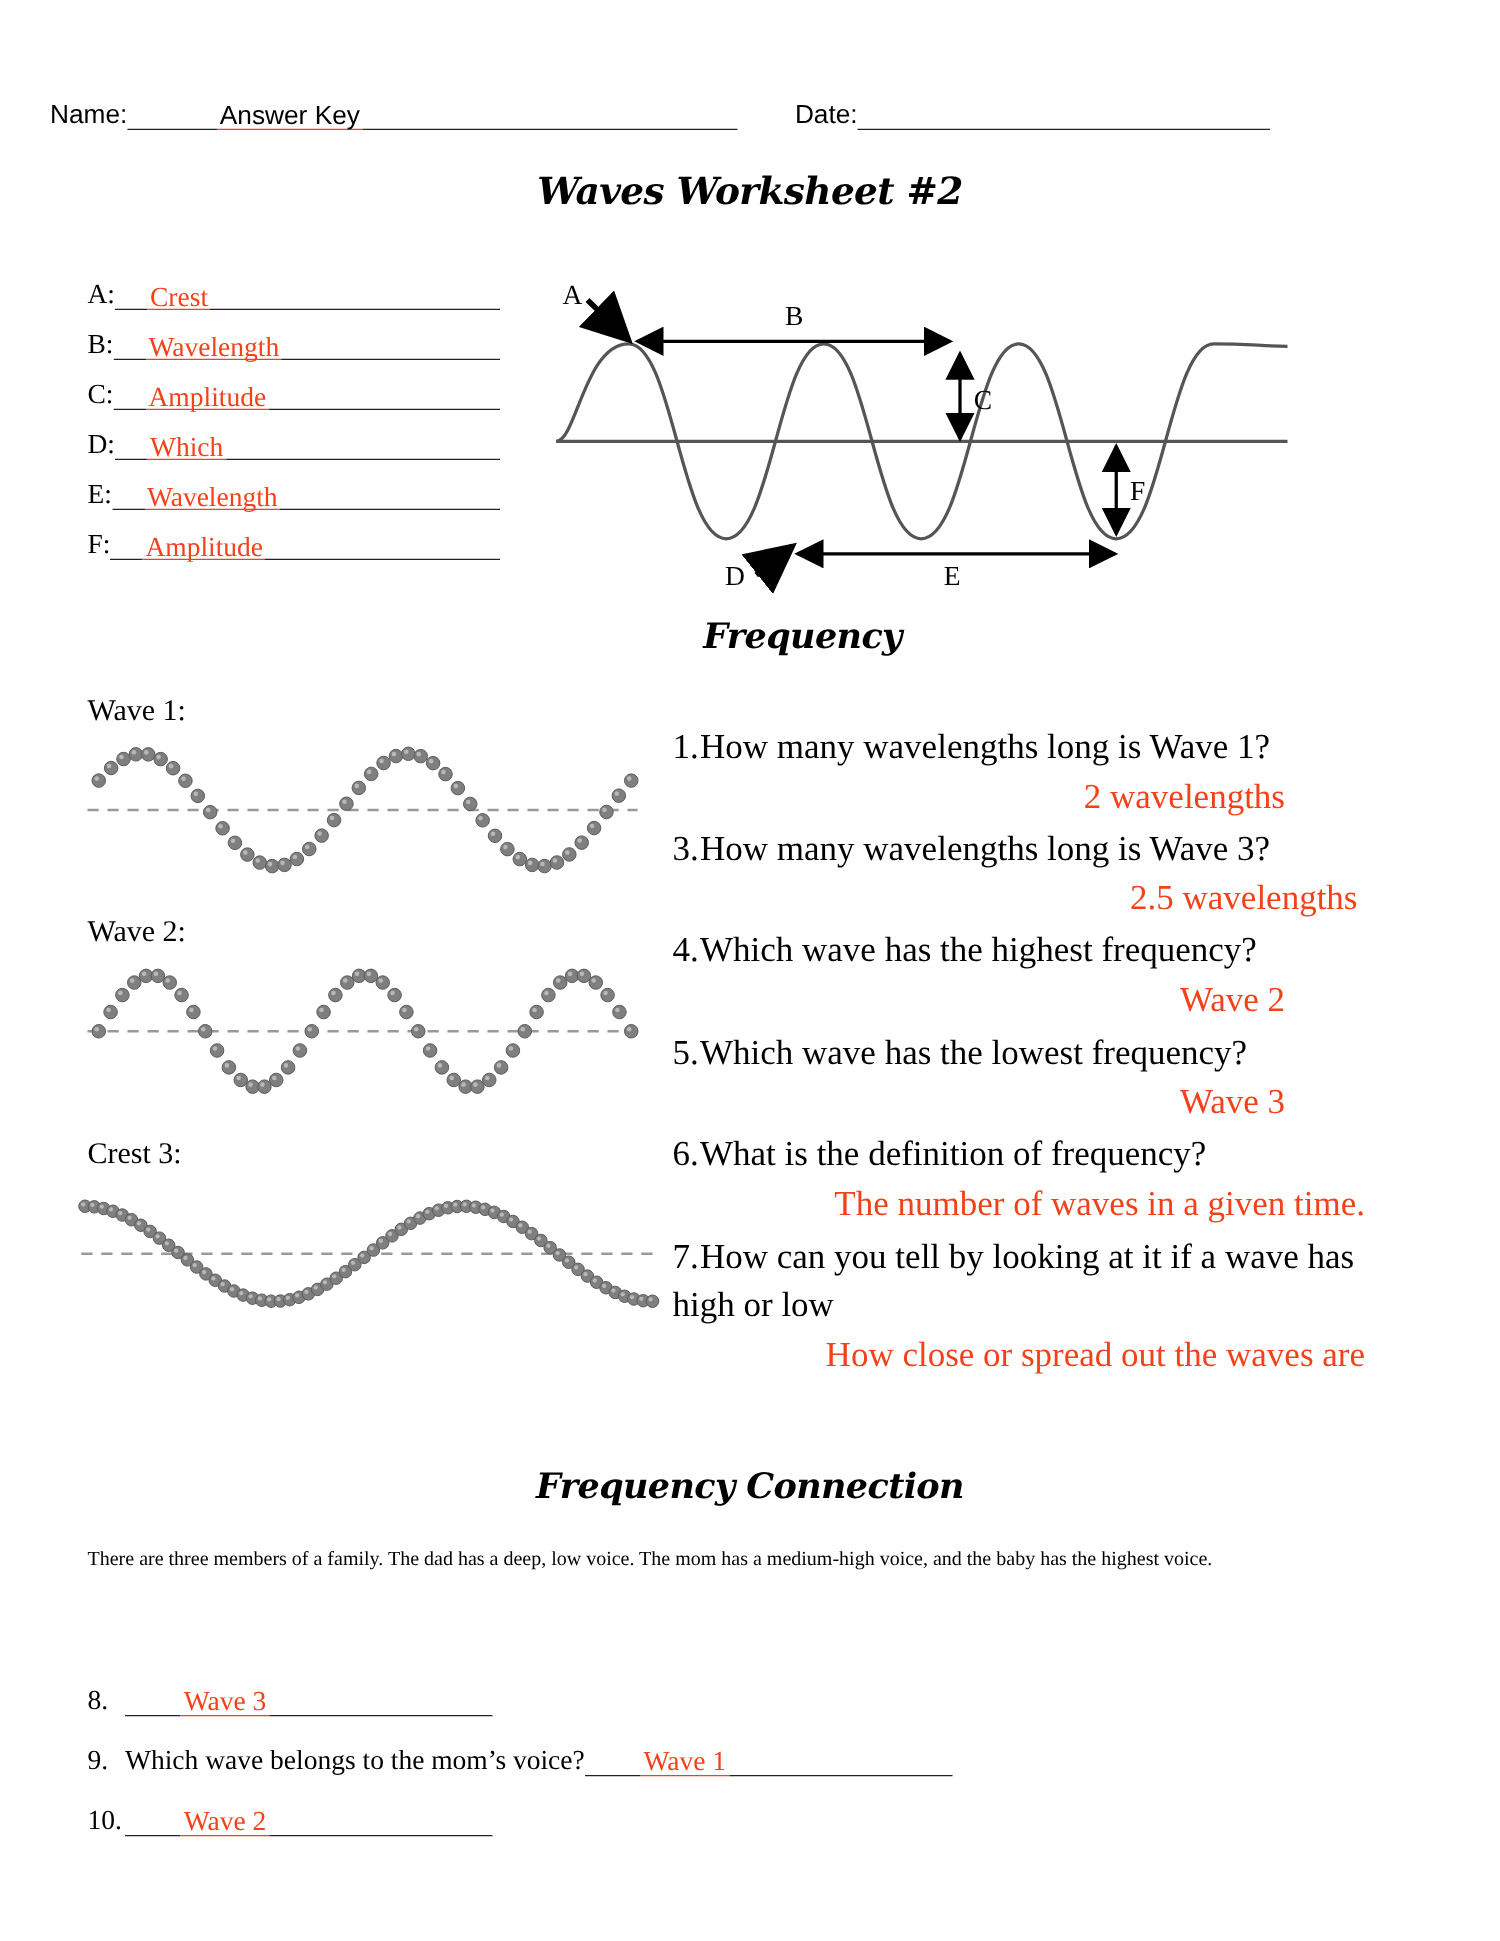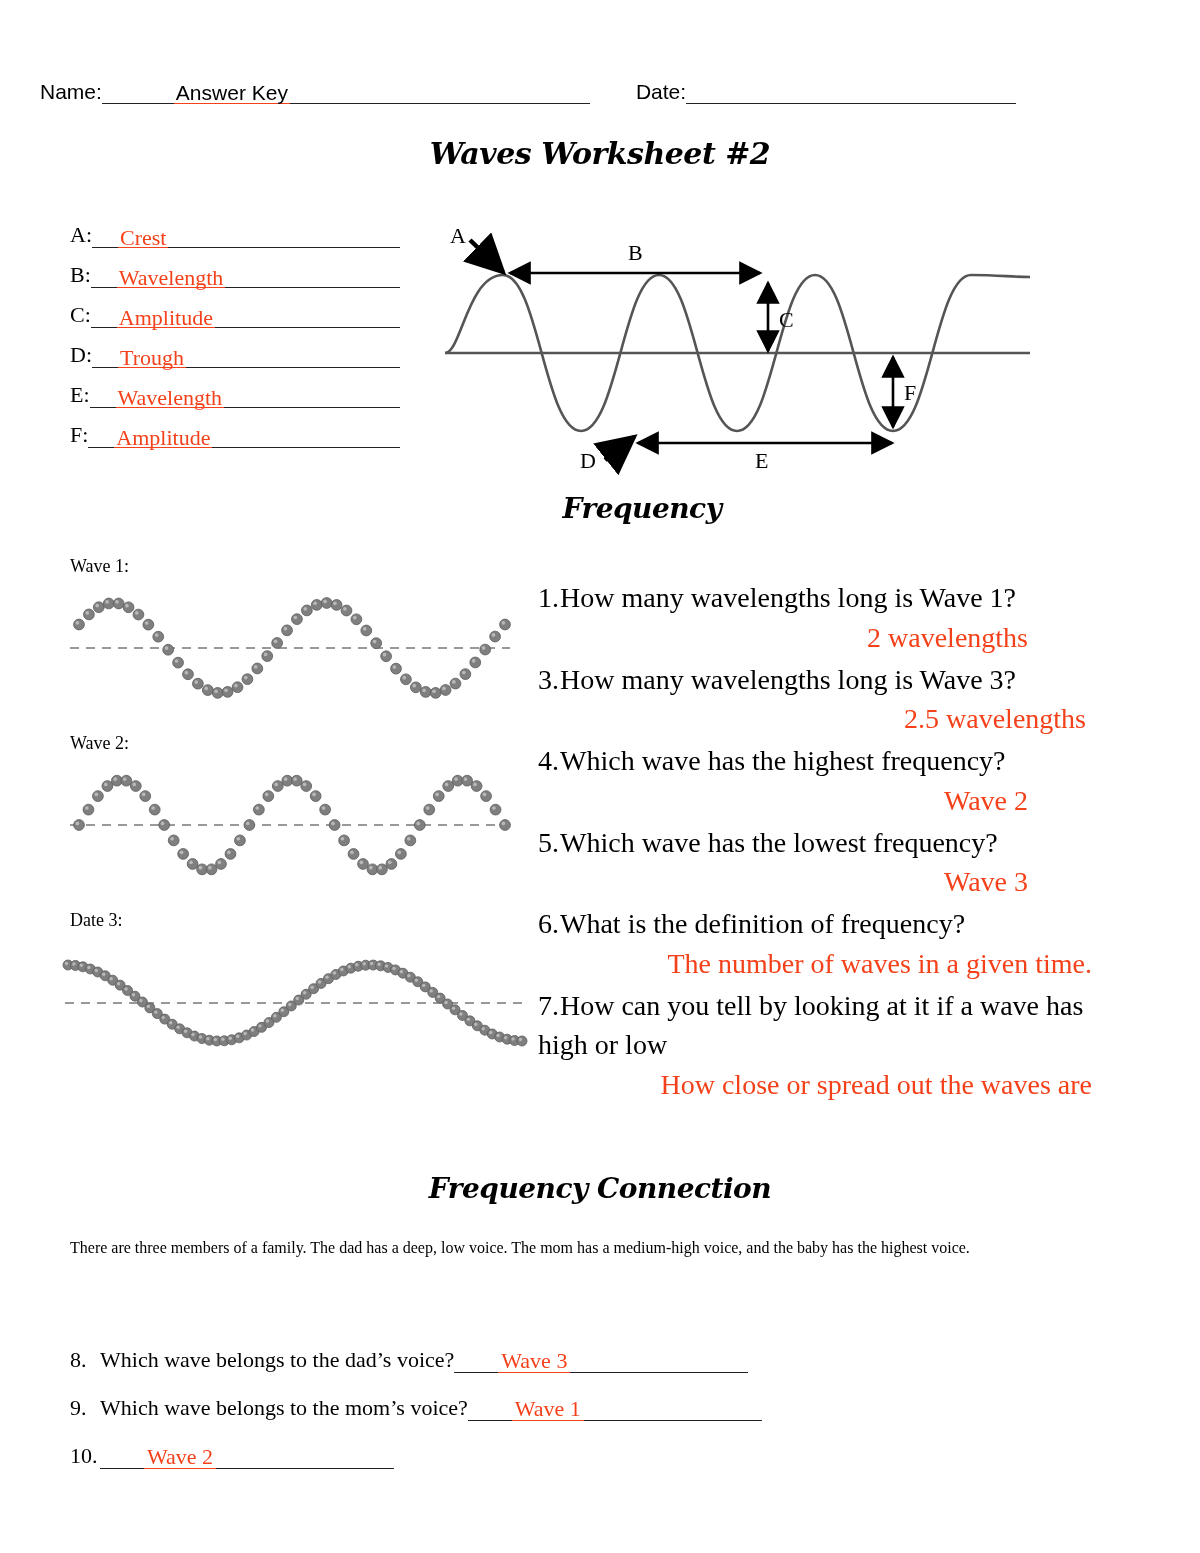--- a/index.html
+++ b/index.html
@@ -103,21 +103,21 @@
 
   
   #wave-diagram {
     position: absolute;
     left: 430px; top: 215px;
     width: 620px; height: 260px;
   }
   
   .wave-label {
     position: absolute;
-    font-size: 18px;
+    font-size: 24px;
     font-family: "Liberation Serif", serif;
   }
   #wave1-label { left: 70px; top: 556px; }
   #wave2-label { left: 70px; top: 733px; }
   #wave3-label { left: 70px; top: 910px; }
   #wave1-graphic { position: absolute; left: 65px; top: 578px; width: 450px; height: 140px; }
   #wave2-graphic { position: absolute; left: 65px; top: 755px; width: 450px; height: 140px; }
   #wave3-graphic { position: absolute; left: 60px; top: 948px; width: 470px; height: 110px; }
 
   
@@ -204,21 +204,21 @@
     </div>
     <div class="label-row">
       <span class="lbl-letter">C:</span>
       <span class="lbl-pre"></span>
       <span class="lbl-ans">Amplitude</span>
       <span class="lbl-post"></span>
     </div>
     <div class="label-row">
       <span class="lbl-letter">D:</span>
       <span class="lbl-pre"></span>
-      <span class="lbl-ans">Trough</span>
+      <span class="lbl-ans">Which</span>
       <span class="lbl-post"></span>
     </div>
     <div class="label-row">
       <span class="lbl-letter">E:</span>
       <span class="lbl-pre"></span>
       <span class="lbl-ans">Wavelength</span>
       <span class="lbl-post"></span>
     </div>
     <div class="label-row">
       <span class="lbl-letter">F:</span>
@@ -452,21 +452,21 @@
         <circle cx="409.98" cy="29.41" r="1.84" fill="#b8b8b8"></circle>
         <circle cx="421.07" cy="41.07" r="5.4" fill="#7f7f7f" stroke="#5c5c5c" stroke-width="0.8"></circle>
         <circle cx="419.45" cy="39.45" r="1.84" fill="#b8b8b8"></circle>
         <circle cx="430.53" cy="54.61" r="5.4" fill="#7f7f7f" stroke="#5c5c5c" stroke-width="0.8"></circle>
         <circle cx="428.91" cy="52.99" r="1.84" fill="#b8b8b8"></circle>
         <circle cx="440.00" cy="70.00" r="5.4" fill="#7f7f7f" stroke="#5c5c5c" stroke-width="0.8"></circle>
         <circle cx="438.38" cy="68.38" r="1.84" fill="#b8b8b8"></circle>
       </g>
   </svg>
 
-  <div class="wave-label" id="wave3-label">Date 3:</div>
+  <div class="wave-label" id="wave3-label">Crest 3:</div>
   <svg id="wave3-graphic" viewBox="0 0 470 110">
     <line x1="5" y1="55" x2="465" y2="55" stroke="#999999" stroke-width="2" stroke-dasharray="9,7"></line>
     <g id="wave3-dots">
         <circle cx="8.00" cy="17.00" r="5" fill="#7f7f7f" stroke="#5c5c5c" stroke-width="0.8"></circle>
         <circle cx="6.50" cy="15.50" r="1.70" fill="#b8b8b8"></circle>
         <circle cx="15.44" cy="17.45" r="5" fill="#7f7f7f" stroke="#5c5c5c" stroke-width="0.8"></circle>
         <circle cx="13.94" cy="15.95" r="1.70" fill="#b8b8b8"></circle>
         <circle cx="22.89" cy="18.80" r="5" fill="#7f7f7f" stroke="#5c5c5c" stroke-width="0.8"></circle>
         <circle cx="21.39" cy="17.30" r="1.70" fill="#b8b8b8"></circle>
         <circle cx="30.33" cy="21.01" r="5" fill="#7f7f7f" stroke="#5c5c5c" stroke-width="0.8"></circle>
@@ -617,21 +617,20 @@
     </div>
   </div>
 
   <div class="script-title" id="freq-connection-heading">Frequency Connection</div>
 
   <div id="connection-para">There are three members of a family.  The dad has a deep, low voice.  The mom has a medium-high voice, and the baby has the highest voice.</div>
 
   <div id="bottom-questions">
     <div class="bq-row">
       <span class="bq-num">8.</span>
-      <span class="bq-text">Which wave belongs to the dad’s voice?</span>
       <span class="bq-pre"></span>
       <span class="bq-ans">Wave 3</span>
       <span class="bq-post"></span>
     </div>
     <div class="bq-row">
       <span class="bq-num">9.</span>
       <span class="bq-text">Which wave belongs to the mom’s voice?</span>
       <span class="bq-pre"></span>
       <span class="bq-ans">Wave 1</span>
       <span class="bq-post"></span>

